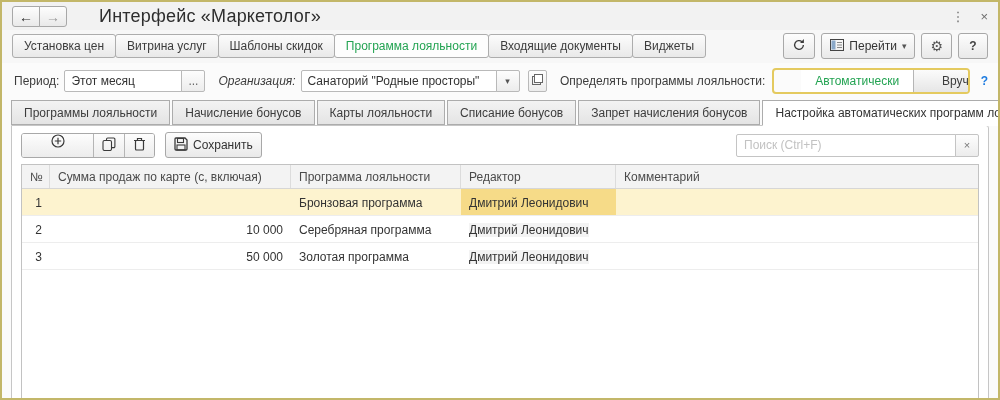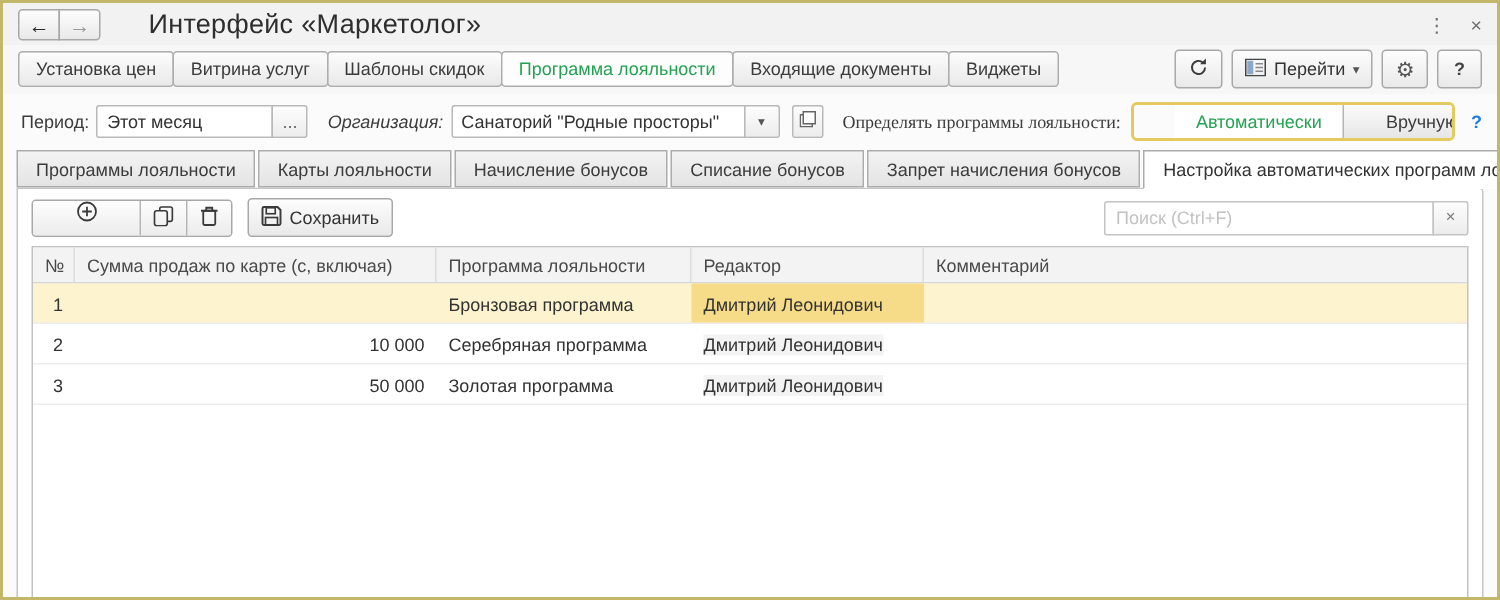--- a/index.html
+++ b/index.html
@@ -172,32 +172,32 @@
       </div>
     </div>
     <div class="orgopen">
       <span>
         <svg width="11" height="11" viewBox="0 0 11 11">
             <rect x="0.5" y="2.5" width="8" height="8" fill="none" stroke="#666"></rect>
             <rect x="2.5" y="0.5" width="8" height="8" fill="#fff" stroke="#666"></rect>
           </svg>
       </span>
     </div>
-    <span class="flabel" style="margin-left:8px;font-family:Liberation Serif, serif;">Определять программы лояльности:</span>
+    <span class="flabel" style="margin-left:8px;">Определять программы лояльности:</span>
     <div class="toggle-group">
       <div class="tg-btn on">Автоматически</div>
       <div class="tg-btn off">Вручную</div>
     </div>
     <span class="help-link">?</span>
   </div>
 
   <div class="subtabs">
     <div class="stab">Программы лояльности</div>
+    <div class="stab">Начисление бонусов</div>
     <div class="stab">Карты лояльности</div>
-    <div class="stab">Начисление бонусов</div>
     <div class="stab">Списание бонусов</div>
     <div class="stab">Запрет начисления бонусов</div>
     <div class="stab active">Настройка автоматических программ лояльности</div>
   </div>
 
   <div class="panel">
 
     <div class="toolbar">
       <div class="btngroup">
         <div class="gseg">

